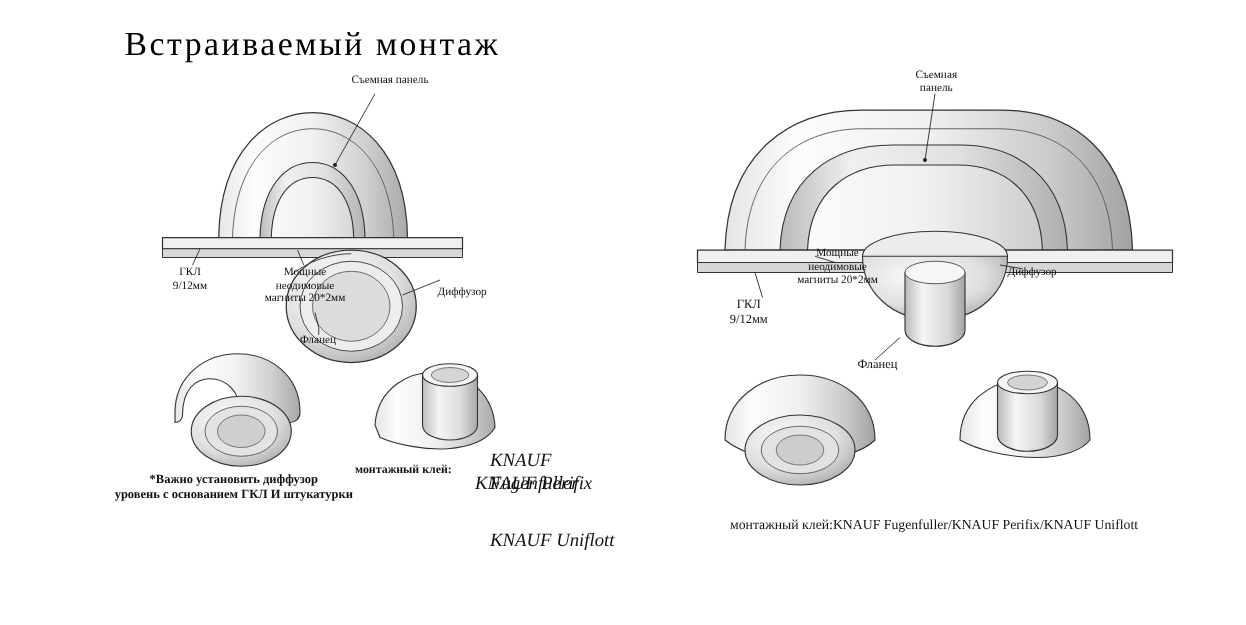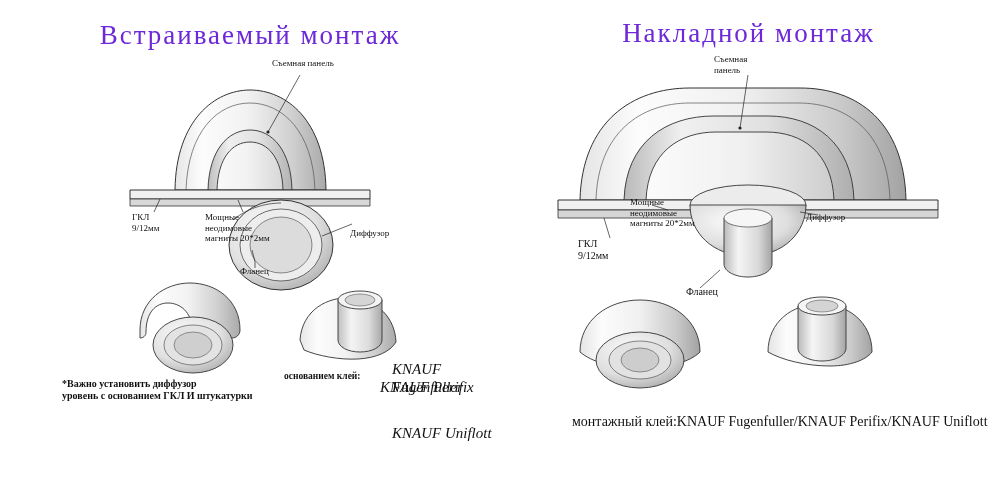--- a/index.html
+++ b/index.html
@@ -37,35 +37,35 @@
     height: 500px;
     background: #ffffff;
   }
   .panel-title {
     position: absolute;
     width: 100%;
     text-align: center;
     font-family: "Liberation Serif", serif;
     font-size: 27px;
     letter-spacing: 2px;
-    color: #6d28d9;
+    color: #000000;
     white-space: nowrap;
   }
   .panel-left .panel-title { top: 20px; }
   .panel-right .panel-title { top: 18px; }
 
   .lbl {
     position: absolute;
     font-family: "Liberation Serif", serif;
     font-size: 9px;
     line-height: 1.18;
     color: #111;
     white-space: pre-line;
   }
-  .lbl.center { text-align: left; }
+  .lbl.center { text-align: center; }
   .lbl.bold { font-weight: bold; }
   .lbl.glue { font-family: "Liberation Serif", serif; font-style: italic; font-size: 15px; }
 
   svg.art {
     position: absolute;
     left: 0;
     top: 0;
     width: 100%;
     height: 100%;
     pointer-events: none;
@@ -152,32 +152,31 @@
 неодимовые
 магниты 20*2мм</div>
 
     <div class="lbl" style="left:350px; top:228px;">Диффузор</div>
 
     <div class="lbl" style="left:240px; top:266px;">Фланец</div>
 
     <div class="lbl bold center" style="left:62px; top:378px; width:250px; font-size:10px;">*Важно установить диффузор
 уровень с основанием ГКЛ И штукатурки</div>
 
-    <div class="lbl bold" style="left:284px; top:371px; font-size:9.5px;">основанием клей:</div>
+    <div class="lbl bold" style="left:284px; top:371px; font-size:9.5px;">монтажный клей:</div>
 
     <div class="lbl glue" style="left:392px; top:361px;">KNAUF Fugenfuller</div>
     <div class="lbl glue" style="left:380px; top:379px;">KNAUF Perifix</div>
     <div class="lbl glue" style="left:392px; top:400px;margin-top:25px;">KNAUF Uniflott</div>
   </div>
 
   <div class="divider"></div>
 
   <div class="panel panel-right">
 
-    <div class="panel-title">Накладной монтаж</div>
 
     <svg class="art" viewBox="0 0 497 500">
       <defs>
         <linearGradient id="domeR" x1="0" y1="0" x2="1" y2="0">
           <stop offset="0%" stop-color="#e4e4e4"></stop>
           <stop offset="18%" stop-color="#fcfcfc"></stop>
           <stop offset="50%" stop-color="#f0f0f0"></stop>
           <stop offset="80%" stop-color="#cacaca"></stop>
           <stop offset="100%" stop-color="#a2a2a2"></stop>
         </linearGradient>
@@ -237,16 +236,16 @@
 неодимовые
 магниты 20*2мм</div>
 
     <div class="lbl" style="left:306px; top:212px;">Диффузор</div>
 
     <div class="lbl center" style="left:78px; top:238px; width:42px; font-size:10px;">ГКЛ
 9/12мм</div>
 
     <div class="lbl" style="left:186px; top:286px; font-size:10px;">Фланец</div>
 
-    <div class="lbl" style="left:72px; top:414px; font-size:14px;">монтажный клей:KNAUF Fugenfuller/KNAUF Perifix/KNAUF Uniflott</div>
+    <div class="lbl" style="left:84px; top:414px; font-size:11px;">монтажный клей:KNAUF Fugenfuller/KNAUF Perifix/KNAUF Uniflott</div>
   </div>
 
 </div>
 
 </body></html>

